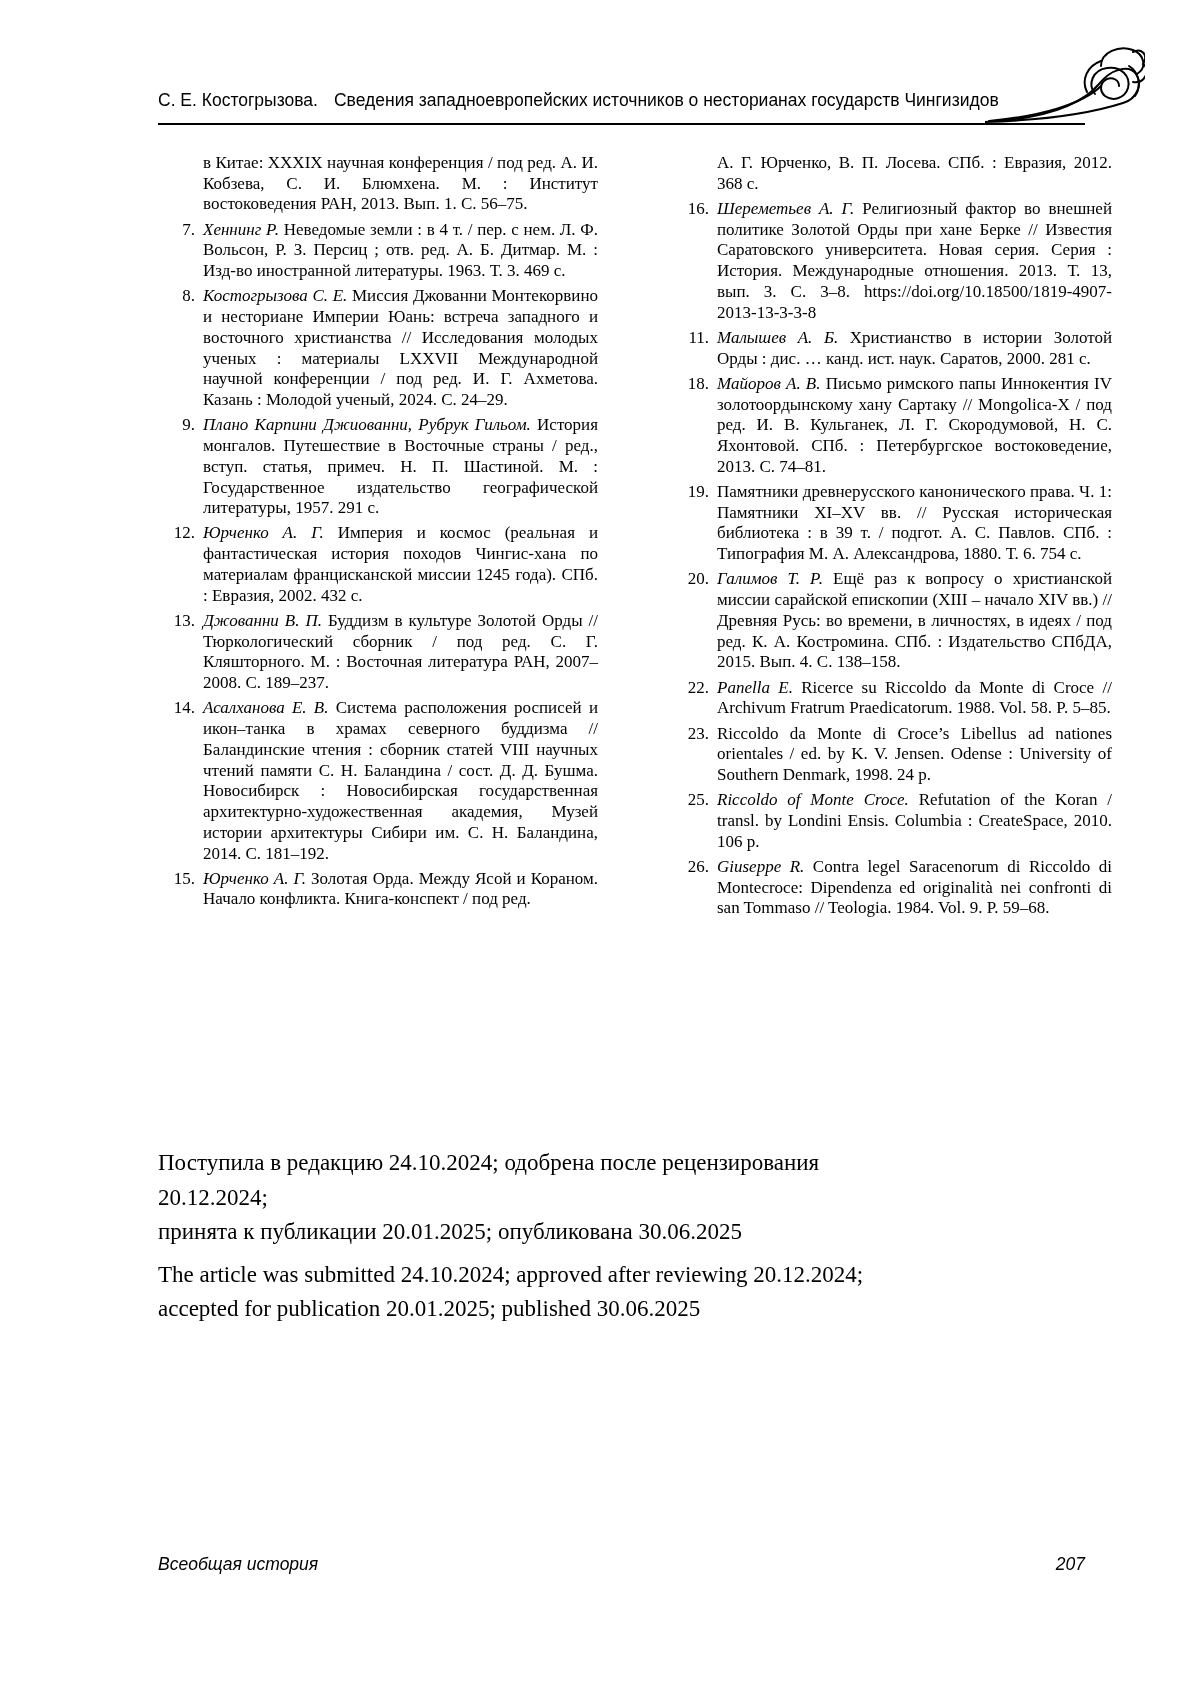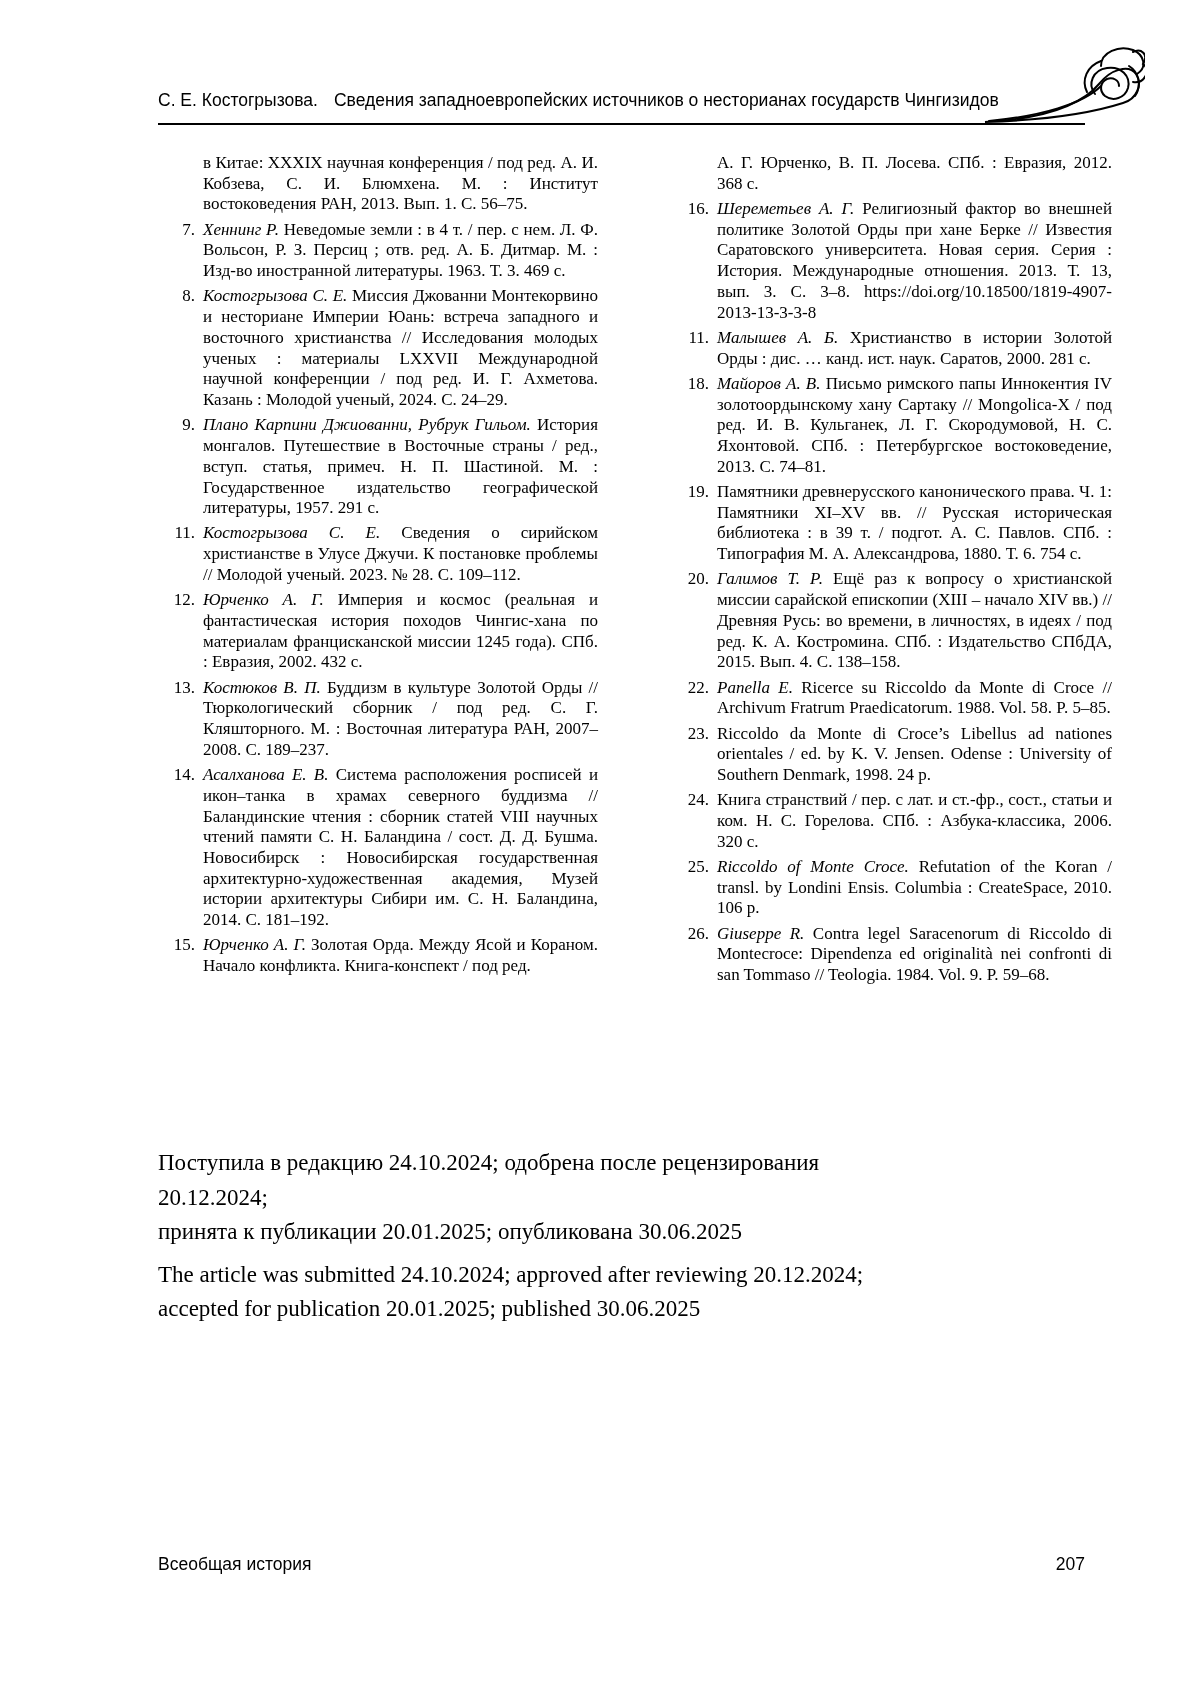--- a/index.html
+++ b/index.html
@@ -37,21 +37,21 @@
   .auth{font-style:italic;}
   .dates{
     position:absolute;left:158px;top:1146px;width:760px;
     font-size:23px;line-height:1.5;
   }
   .dates .block{margin:0 0 8px 0;}
   .pagefoot{
     position:absolute;left:158px;top:1554px;width:927px;
     display:flex;justify-content:space-between;align-items:baseline;
     font-family:"Liberation Sans","DejaVu Sans",sans-serif;
-    font-size:17.5px;text-align:center;
+    font-style:italic;font-size:17.5px;text-align:center;
   }
 </style>
 </head>
 <body>
 
 <div>
 
   <div class="runhead">
     <span class="rh-author">С. Е. Костогрызова.</span><span>Сведения западноевропейских источников о несторианах государств Чингизидов</span>
   </div>
@@ -73,39 +73,37 @@
   <div class="head-rule"></div>
 
   <div class="cols">
 
     <div class="col">
       <ul class="reflist">
         <li class="ref"><span class="num"></span><span class="auth"></span><span>в Китае: XXXIX научная конференция / под ред. А. И. Кобзева, С. И. Блюмхена. М. : Институт востоковедения РАН, 2013. Вып. 1. С. 56–75.</span></li>
         <li class="ref"><span class="num">7.</span><span class="auth">Хеннинг Р.</span><span> Неведомые земли : в 4 т. / пер. с нем. Л. Ф. Вольсон, Р. З. Персиц ; отв. ред. А. Б. Дитмар. М. : Изд-во иностранной литературы. 1963. Т. 3. 469 с.</span></li>
         <li class="ref"><span class="num">8.</span><span class="auth">Костогрызова С. Е.</span><span> Миссия Джованни Монтекорвино и несториане Империи Юань: встреча западного и восточного христианства // Исследования молодых ученых : материалы LXXVII Международной научной конференции / под ред. И. Г. Ахметова. Казань : Молодой ученый, 2024. С. 24–29.</span></li>
         <li class="ref"><span class="num">9.</span><span class="auth">Плано Карпини Джиованни, Рубрук Гильом.</span><span> История монгалов. Путешествие в Восточные страны / ред., вступ. статья, примеч. Н. П. Шастиной. М. : Государственное издательство географической литературы, 1957. 291 с.</span></li>
-        <li class="ref"><span class="num">11.</span><span class="auth">Костогрызова С. Е.</span><span> Сведения о сирийском христианстве в Улусе Джучи. К постановке проблемы // Молодой ученый. 2023. № 28. С. 109–112.</span></li>
         <li class="ref"><span class="num">12.</span><span class="auth">Юрченко А. Г.</span><span> Империя и космос (реальная и фантастическая история походов Чингис-хана по материалам францисканской миссии 1245 года). СПб. : Евразия, 2002. 432 с.</span></li>
-        <li class="ref"><span class="num">13.</span><span class="auth">Костюков В. П.</span><span> Буддизм в культуре Золотой Орды // Тюркологический сборник / под ред. С. Г. Кляшторного. М. : Восточная литература РАН, 2007–2008. С. 189–237.</span></li>
+        <li class="ref"><span class="num">13.</span><span class="auth">Джованни В. П.</span><span> Буддизм в культуре Золотой Орды // Тюркологический сборник / под ред. С. Г. Кляшторного. М. : Восточная литература РАН, 2007–2008. С. 189–237.</span></li>
         <li class="ref"><span class="num">14.</span><span class="auth">Асалханова Е. В.</span><span> Система расположения росписей и икон–танка в храмах северного буддизма // Баландинские чтения : сборник статей VIII научных чтений памяти С. Н. Баландина / сост. Д. Д. Бушма. Новосибирск : Новосибирская государственная архитектурно-художественная академия, Музей истории архитектуры Сибири им. С. Н. Баландина, 2014. С. 181–192.</span></li>
         <li class="ref"><span class="num">15.</span><span class="auth">Юрченко А. Г.</span><span> Золотая Орда. Между Ясой и Кораном. Начало конфликта. Книга-конспект / под ред.</span></li>
       </ul>
     </div>
 
     <div class="col">
       <ul class="reflist">
         <li class="ref"><span class="num"></span><span class="auth"></span><span>А. Г. Юрченко, В. П. Лосева. СПб. : Евразия, 2012. 368 с.</span></li>
         <li class="ref"><span class="num">16.</span><span class="auth">Шереметьев А. Г.</span><span> Религиозный фактор во внешней политике Золотой Орды при хане Берке // Известия Саратовского университета. Новая серия. Серия : История. Международные отношения. 2013. Т. 13, вып. 3. С. 3–8. https://doi.org/10.18500/1819-4907-2013-13-3-3-8</span></li>
         <li class="ref"><span class="num">11.</span><span class="auth">Малышев А. Б.</span><span> Христианство в истории Золотой Орды : дис. … канд. ист. наук. Саратов, 2000. 281 с.</span></li>
         <li class="ref"><span class="num">18.</span><span class="auth">Майоров А. В.</span><span> Письмо римского папы Иннокентия IV золотоордынскому хану Сартаку // Mongolica-X / под ред. И. В. Кульганек, Л. Г. Скородумовой, Н. С. Яхонтовой. СПб. : Петербургское востоковедение, 2013. С. 74–81.</span></li>
         <li class="ref"><span class="num">19.</span><span class="auth"></span><span>Памятники древнерусского канонического права. Ч. 1: Памятники XI–XV вв. // Русская историческая библиотека : в 39 т. / подгот. А. С. Павлов. СПб. : Типография М. А. Александрова, 1880. Т. 6. 754 с.</span></li>
         <li class="ref"><span class="num">20.</span><span class="auth">Галимов Т. Р.</span><span> Ещё раз к вопросу о христианской миссии сарайской епископии (XIII – начало XIV вв.) // Древняя Русь: во времени, в личностях, в идеях / под ред. К. А. Костромина. СПб. : Издательство СПбДА, 2015. Вып. 4. С. 138–158.</span></li>
         <li class="ref"><span class="num">22.</span><span class="auth">Panella E.</span><span> Ricerce su Riccoldo da Monte di Croce // Archivum Fratrum Praedicatorum. 1988. Vol. 58. P. 5–85.</span></li>
         <li class="ref"><span class="num">23.</span><span class="auth"></span><span>Riccoldo da Monte di Croce’s Libellus ad nationes orientales / ed. by K. V. Jensen. Odense : University of Southern Denmark, 1998. 24 p.</span></li>
-        <li class="ref"><span class="num">24.</span><span class="auth"></span><span>Книга странствий / пер. с лат. и ст.-фр., сост., статьи и ком. Н. С. Горелова. СПб. : Азбука-классика, 2006. 320 с.</span></li>
         <li class="ref"><span class="num">25.</span><span class="auth">Riccoldo of Monte Croce.</span><span> Refutation of the Koran / transl. by Londini Ensis. Columbia : CreateSpace, 2010. 106 p.</span></li>
         <li class="ref"><span class="num">26.</span><span class="auth">Giuseppe R.</span><span> Contra legel Saracenorum di Riccoldo di Montecroce: Dipendenza ed originalità nei confronti di san Tommaso // Teologia. 1984. Vol. 9. P. 59–68.</span></li>
       </ul>
     </div>
 
   </div>
 
   <div class="dates">
     <div class="block">
       <div>Поступила в редакцию 24.10.2024; одобрена после рецензирования 20.12.2024;</div>

